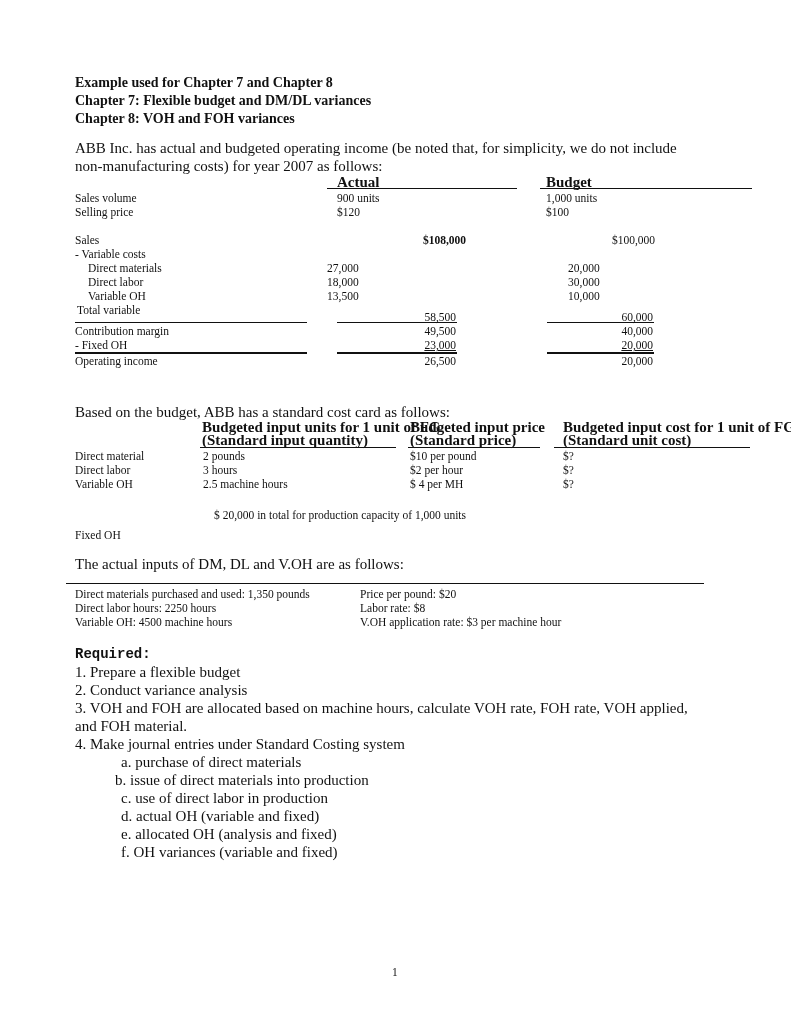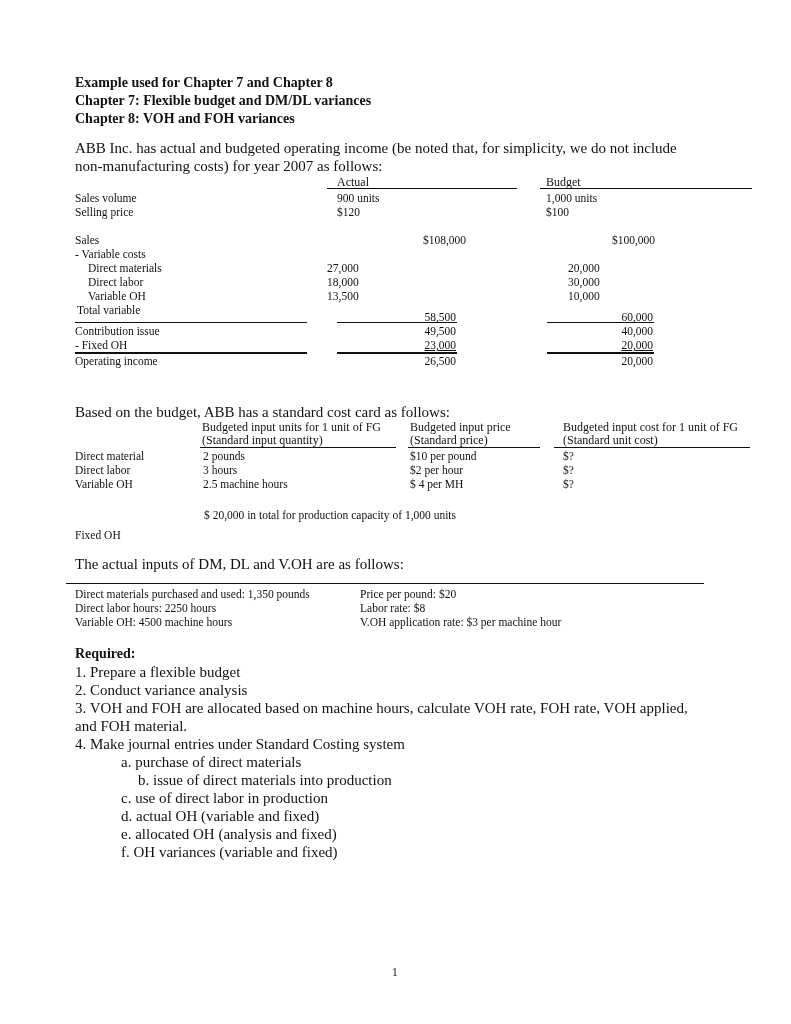--- a/index.html
+++ b/index.html
@@ -4,21 +4,21 @@
   <style>
     html, body { margin: 0; padding: 0; background: #ffffff; }
     body {
       width: 791px; height: 1024px; position: relative; overflow: hidden;
       font-family: "Liberation Serif", "DejaVu Serif", serif; color: #111;
     }
     .abs { position: absolute; white-space: nowrap; }
     .h { font-weight: bold; font-size: 14px; line-height: 18px; }
     .p { font-size: 15px; line-height: 18px; }
     .s { font-size: 11.5px; line-height: 14px; }
-    .sb { font-size: 12px; line-height: 13px; font-weight: normal; }
+    .sb { font-size: 15px; line-height: 13px; font-weight: bold; }
     .r { text-align: right; }
     .line { position: absolute; background: #111; height: 1px; }
     .line2 { position: absolute; background: #111; height: 2px; }
     .u { text-decoration: underline; }
   </style>
 </head>
 <body>
 
 <div class="abs h" style="left:75px;top:74px;">Example used for Chapter 7 and Chapter 8</div>
 <div class="abs h" style="left:75px;top:92px;">Chapter 7: Flexible budget and DM/DL variances</div>
@@ -34,21 +34,21 @@
 
 <div class="abs s" style="left:75px;top:191px;">Sales volume</div>
 <div class="abs s" style="left:337px;top:191px;">900 units</div>
 <div class="abs s" style="left:546px;top:191px;">1,000 units</div>
 
 <div class="abs s" style="left:75px;top:205px;">Selling price</div>
 <div class="abs s" style="left:337px;top:205px;">$120</div>
 <div class="abs s" style="left:546px;top:205px;">$100</div>
 
 <div class="abs s" style="left:75px;top:233px;">Sales</div>
-<div class="abs s r" style="left:400px;width:66px;top:233px;">$108,000</div>
+<div class="abs s r" style="left:400px;width:66px;top:233px;font-weight:bold;">$108,000</div>
 <div class="abs s r" style="left:590px;width:65px;top:233px;">$100,000</div>
 
 <div class="abs s" style="left:75px;top:247px;">- Variable costs</div>
 
 <div class="abs s" style="left:88px;top:261px;">Direct materials</div>
 <div class="abs s" style="left:327px;top:261px;">27,000</div>
 <div class="abs s" style="left:568px;top:261px;">20,000</div>
 
 <div class="abs s" style="left:88px;top:275px;">Direct labor</div>
 <div class="abs s" style="left:327px;top:275px;">18,000</div>
@@ -59,21 +59,21 @@
 <div class="abs s" style="left:568px;top:289px;">10,000</div>
 
 <div class="abs s" style="left:77px;top:303px;">Total variable</div>
 <div class="abs s r u" style="left:400px;width:56px;top:310px;">58,500</div>
 <div class="abs s r u" style="left:590px;width:63px;top:310px;">60,000</div>
 
 <div class="line" style="left:75px;top:322px;width:232px;"></div>
 <div class="line" style="left:337px;top:322px;width:120px;"></div>
 <div class="line" style="left:547px;top:322px;width:107px;"></div>
 
-<div class="abs s" style="left:75px;top:324px;">Contribution issue</div>
+<div class="abs s" style="left:75px;top:324px;">Contribution margin</div>
 <div class="abs s r" style="left:400px;width:56px;top:324px;">49,500</div>
 <div class="abs s r" style="left:590px;width:63px;top:324px;">40,000</div>
 
 <div class="abs s" style="left:75px;top:338px;">-  Fixed OH</div>
 <div class="abs s r u" style="left:400px;width:56px;top:338px;">23,000</div>
 <div class="abs s r u" style="left:590px;width:63px;top:338px;">20,000</div>
 
 <div class="line2" style="left:75px;top:352px;width:232px;height:1.5px;"></div>
 <div class="line2" style="left:337px;top:352px;width:120px;height:1.5px;"></div>
 <div class="line2" style="left:547px;top:352px;width:107px;height:1.5px;"></div>
@@ -105,39 +105,39 @@
 <div class="abs s" style="left:203px;top:463px;">3 hours</div>
 <div class="abs s" style="left:410px;top:463px;">$2 per hour</div>
 <div class="abs s" style="left:563px;top:463px;">$?</div>
 
 <div class="abs s" style="left:75px;top:477px;">Variable OH</div>
 <div class="abs s" style="left:203px;top:477px;">2.5 machine hours</div>
 <div class="abs s" style="left:410px;top:477px;">$ 4 per MH</div>
 <div class="abs s" style="left:563px;top:477px;">$?</div>
 
 <div class="abs s" style="left:75px;top:528px;">Fixed OH</div>
-<div class="abs s" style="left:204px;top:508px;">$ 20,000 in total for production capacity of 1,000 units</div>
+<div class="abs s" style="left:214px;top:508px;">$ 20,000 in total for production capacity of 1,000 units</div>
 
 <div class="abs p" style="left:75px;top:555px;">The actual inputs of DM, DL and V.OH are as follows:</div>
 <div class="line" style="left:66px;top:583px;width:638px;"></div>
 
 <div class="abs s" style="left:75px;top:587px;">Direct materials purchased and used:  1,350 pounds</div>
 <div class="abs s" style="left:360px;top:587px;">Price per pound: $20</div>
 <div class="abs s" style="left:75px;top:601px;">Direct labor hours: 2250 hours</div>
 <div class="abs s" style="left:360px;top:601px;">Labor rate: $8</div>
 <div class="abs s" style="left:75px;top:615px;">Variable OH: 4500 machine hours</div>
 <div class="abs s" style="left:360px;top:615px;">V.OH application rate: $3 per machine hour</div>
 
-<div class="abs h" style="left:75px;top:645px;">Required:</div>
+<div class="abs h" style="left:75px;top:645px;font-family:Liberation Mono, monospace;">Required:</div>
 <div class="abs p" style="left:75px;top:663px;">1. Prepare a flexible budget</div>
 <div class="abs p" style="left:75px;top:681px;">2. Conduct variance analysis</div>
 <div class="abs p" style="left:75px;top:699px;">3. VOH and FOH are allocated based on machine hours, calculate VOH rate, FOH rate, VOH applied,</div>
 <div class="abs p" style="left:75px;top:717px;">and FOH material.</div>
 <div class="abs p" style="left:75px;top:735px;">4. Make journal entries under Standard Costing system</div>
 
 <div class="abs p" style="left:121px;top:753px;">a. purchase of direct materials</div>
-<div class="abs p" style="left:138px;top:771px;">b. issue of direct materials into production</div>
+<div class="abs p" style="left:115px;top:771px;">b. issue of direct materials into production</div>
 <div class="abs p" style="left:121px;top:789px;">c. use of direct labor in production</div>
 <div class="abs p" style="left:121px;top:807px;">d. actual OH  (variable and fixed)</div>
 <div class="abs p" style="left:121px;top:825px;">e. allocated OH (analysis and fixed)</div>
 <div class="abs p" style="left:121px;top:843px;">f. OH variances (variable and fixed)</div>
 
 <div class="abs s" style="left:392px;top:965px;">1</div>
 
 </body></html>

